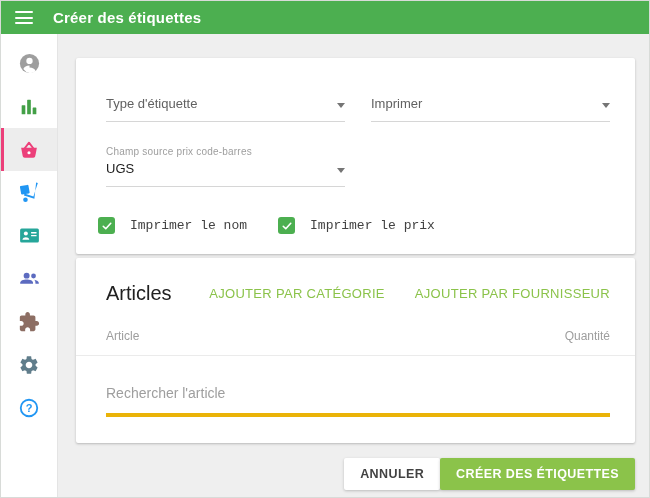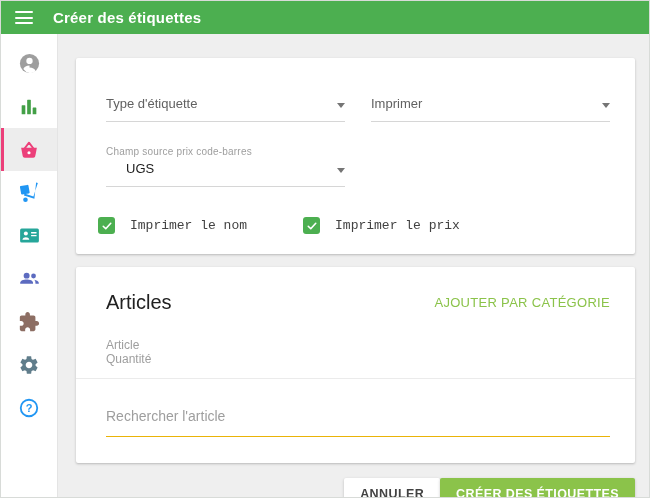--- a/index.html
+++ b/index.html
@@ -38,53 +38,53 @@
     box-shadow:0 1px 3px rgba(0,0,0,.14), 0 1px 2px rgba(0,0,0,.10);
   }
   
   .card-form { padding:36px 25px 14px 30px; }
   .field-row { display:flex; gap:26px; }
   .select-field {
     flex:1; display:flex; align-items:flex-end; justify-content:space-between;
     padding-bottom:10px; border-bottom:1px solid #d6d6d6; cursor:pointer;
     font-size:13px; color:#616161; height:28px;
   }
-  .select-field .value-dark { color:#212121;margin-left:20px; }
+  .select-field .value-dark { color:#212121; }
   .caret {
     width:0; height:0; border-left:4px solid transparent; border-right:4px solid transparent;
     border-top:5px solid #757575; margin-bottom:3px;
   }
   .labeled-field { width:calc(50% - 13px); margin-top:24px; }
   .small-label { font-size:10px; color:#9e9e9e; letter-spacing:.2px; }
   .labeled-field .select-field { margin-top:2px; }
   .checkbox-row { display:flex; align-items:center; margin:30px 0 6px -8px; }
   .checkbox-item { display:flex; align-items:center; cursor:pointer; }
-  .checkbox-item + .checkbox-item { margin-left:56px;justify-content:center; }
+  .checkbox-item + .checkbox-item { margin-left:31px;justify-content:center; }
   .checkbox-box {
     width:17px; height:17px; background:#4caf50; border-radius:3px;
     display:flex; align-items:center; justify-content:center; flex-shrink:0;
   }
   .checkbox-label { font-size:13px; color:#424242; margin-left:15px;font-family:Liberation Mono, monospace; }
   
-  .card-articles { margin-top:13px; }
+  .card-articles { margin-top:4px; }
   .articles-head { display:flex; align-items:center; padding:20px 10px 0 30px; }
   .articles-title { font-size:20px; color:#212121; font-weight:400; flex:1; }
   .text-btn {
     background:none; border:none; cursor:pointer; font-family:inherit;
     font-size:13px; font-weight:400; color:#8bc34a; letter-spacing:.3px;
     padding:8px 15px; border-radius:2px; white-space:nowrap;
   }
   .table-head {
     display:flex; justify-content:space-between; padding:20px 25px 12px 30px;
-    font-size:12px; color:#9e9e9e;flex-direction:column;
+    font-size:12px; color:#9e9e9e;
   }
   .divider { border-top:1px solid #ebebeb; }
   .search-row { padding:28px 25px 26px 30px; }
   .search-input {
-    width:calc(100% - 0px); border:none; border-bottom:1px solid #eab308;
+    width:calc(100% - 0px); border:none; border-bottom:4px solid #eab308;
     font-family:inherit; font-size:14px; color:#212121; padding:0 0 12px 0; outline:none;
     background:transparent;
   }
   .search-input::placeholder { color:#9e9e9e; opacity:1; }
   
   .footer-actions { display:flex; justify-content:flex-end; gap:0; margin-top:15px; }
   .btn {
     height:32px; border:none; border-radius:2px; cursor:pointer; font-family:inherit;
     font-size:12.5px; font-weight:700; letter-spacing:.4px; padding:0 16px;
     box-shadow:0 1px 3px rgba(0,0,0,.22);
@@ -224,20 +224,21 @@
           </span>
           <span class="checkbox-label">Imprimer le prix</span>
         </div>
       </div>
     </div>
 
     <div class="card card-articles">
       <div class="articles-head">
         <div class="articles-title">Articles</div>
         <button class="text-btn">AJOUTER PAR CATÉGORIE</button>
+        <button class="text-btn">AJOUTER PAR FOURNISSEUR</button>
       </div>
 
       <div class="table-head">
         <span>Article</span>
         <span>Quantité</span>
       </div>
 
       <div class="divider"></div>
 
       <div class="search-row">

